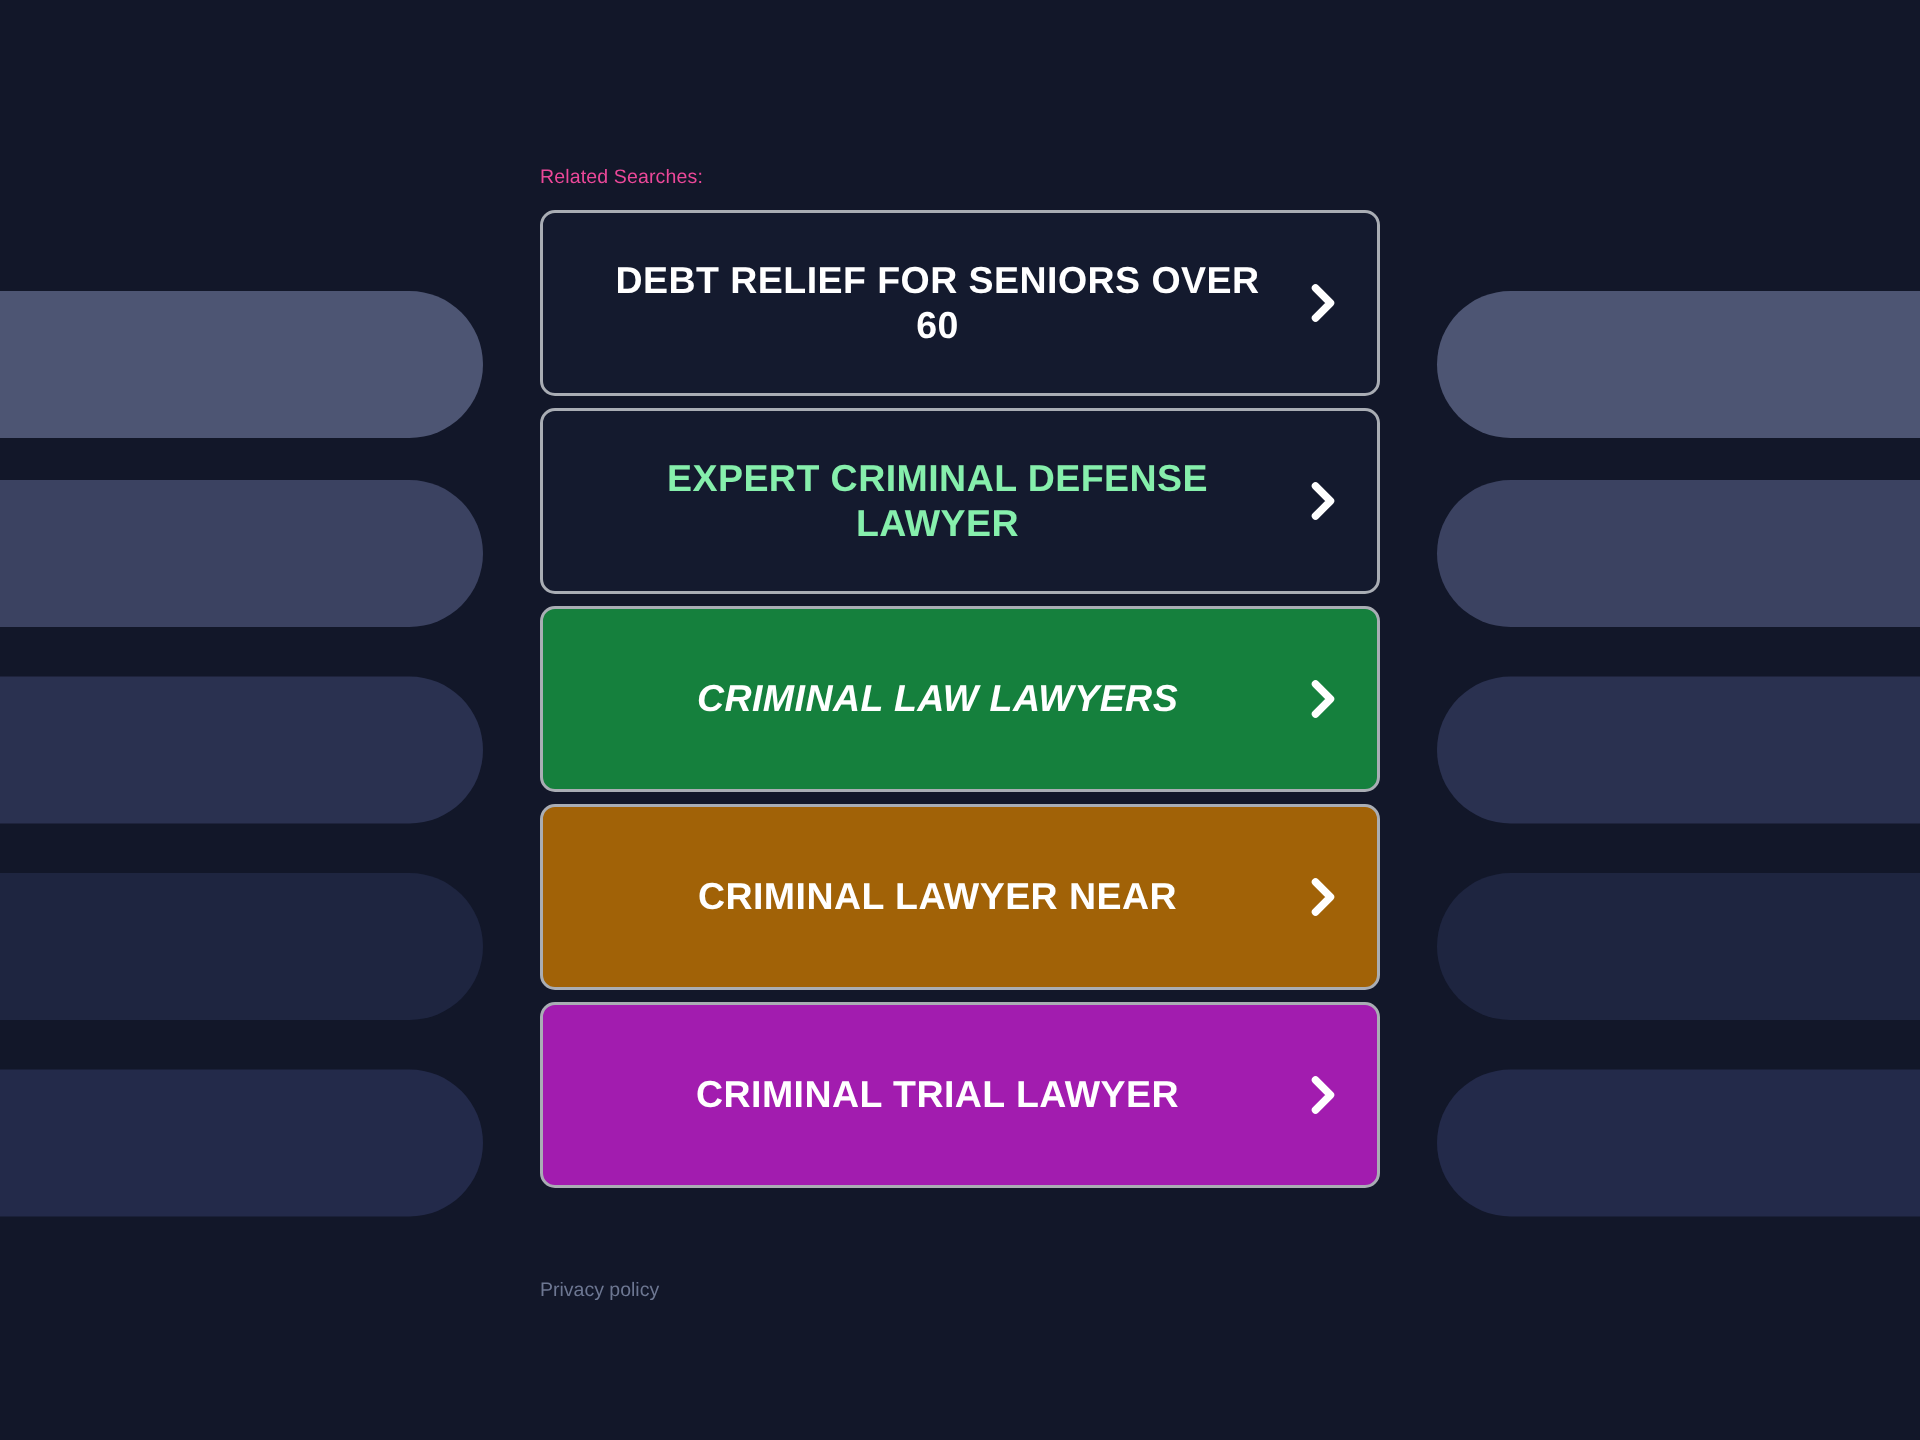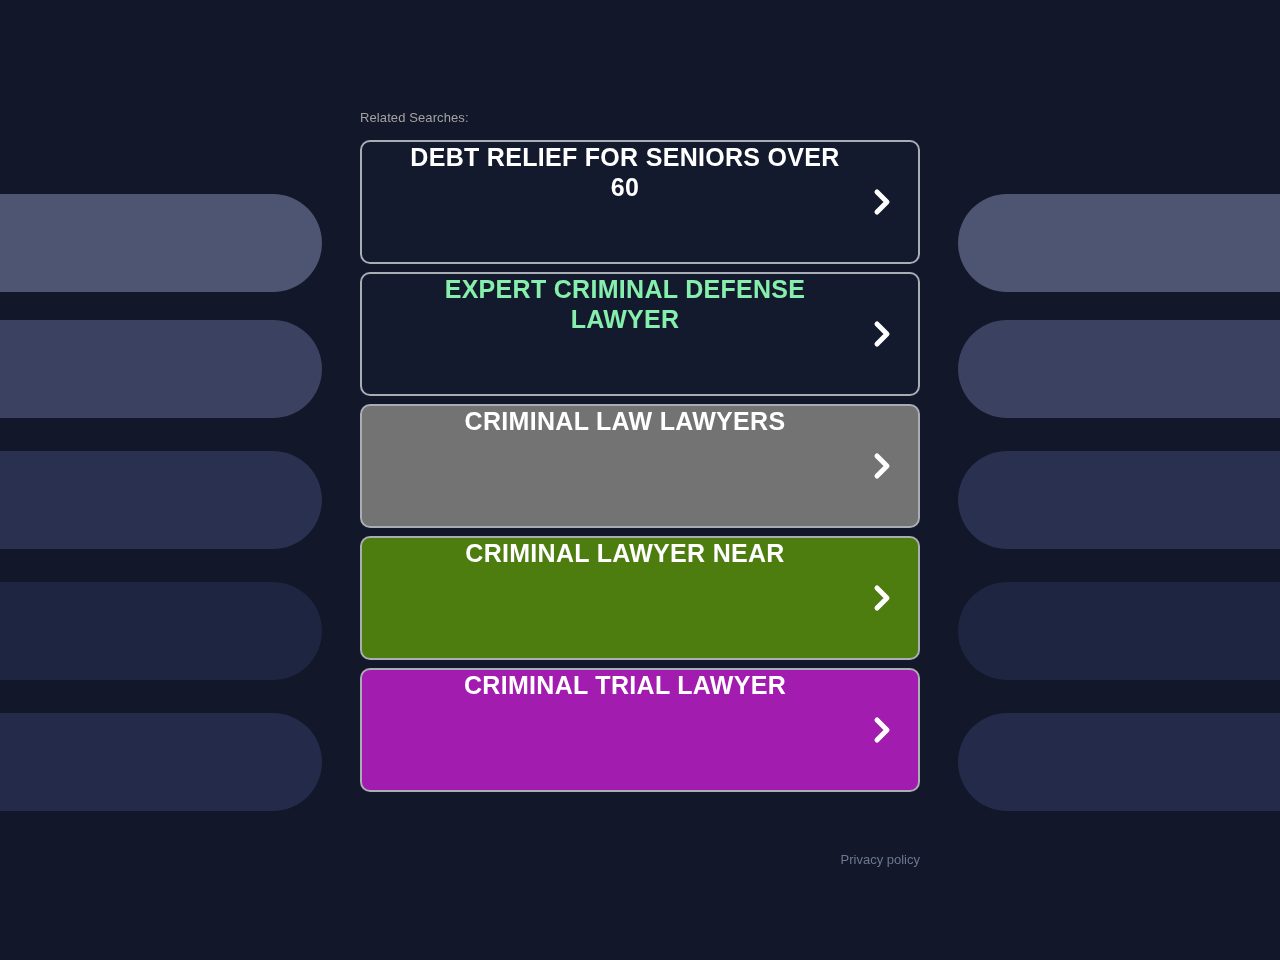--- a/index.html
+++ b/index.html
@@ -37,38 +37,38 @@
     left:360px;
     top:0;
     width:560px;
     height:960px;
   }
   #related-label {
     position:absolute;
     top:110px;
     left:0;
     font-size:13px;
-    color:#a3a3a3;
+    color:#ec4899;
     letter-spacing:.1px;
   }
 
   #search-list {
     position:absolute;
     top:140px;
     left:0;
     width:560px;
     display:flex;
     flex-direction:column;
     gap:8px;
   }
 
   .search-btn {
     position:relative;
     display:flex;
-    align-items:flex-start;
+    align-items:center;
     justify-content:center;
     width:560px;
     height:124px;
     background:#141a2e;
     border:2px solid #a9adb4;
     border-radius:10px;
     cursor:pointer;
     padding:0 70px 0 40px;
     text-decoration:none;
   }
@@ -89,21 +89,21 @@
     width:26px;
     height:34px;
     display:block;
   }
 
   #privacy-policy {
     position:absolute;
     top:852px;
     left:0;
     width:560px;
-    text-align:right;
+    text-align:left;
     font-size:13px;
     color:#6d7792;
     text-decoration:none;
     cursor:pointer;
   }
 </style>
 </head>
 <body>
 
 <div id="stage">
@@ -131,27 +131,27 @@
           <svg class="chev" viewBox="0 0 26 34">
             <path d="M7 7 L17 17 L7 27" fill="none" stroke="#ffffff" stroke-width="5" stroke-linecap="round" stroke-linejoin="round"></path>
           </svg>
         </a>
         <a class="search-btn" href="#" style="background: rgb(20, 26, 46); border-color: rgb(169, 173, 180);">
           <span class="label" style="color: #86efac;">EXPERT CRIMINAL DEFENSE LAWYER</span>
           <svg class="chev" viewBox="0 0 26 34">
             <path d="M7 7 L17 17 L7 27" fill="none" stroke="#ffffff" stroke-width="5" stroke-linecap="round" stroke-linejoin="round"></path>
           </svg>
         </a>
-        <a class="search-btn" href="#" style="background: #737373; border-color: rgb(169, 173, 180);">
+        <a class="search-btn" href="#" style="background: #15803d; border-color: rgb(169, 173, 180); font-style: italic;">
           <span class="label" style="color: rgb(255, 255, 255);">CRIMINAL LAW LAWYERS</span>
           <svg class="chev" viewBox="0 0 26 34">
             <path d="M7 7 L17 17 L7 27" fill="none" stroke="#ffffff" stroke-width="5" stroke-linecap="round" stroke-linejoin="round"></path>
           </svg>
         </a>
-        <a class="search-btn" href="#" style="background: #4d7c0f; border-color: rgb(169, 173, 180);">
+        <a class="search-btn" href="#" style="background: #a16207; border-color: rgb(169, 173, 180);">
           <span class="label" style="color: rgb(255, 255, 255);">CRIMINAL LAWYER NEAR</span>
           <svg class="chev" viewBox="0 0 26 34">
             <path d="M7 7 L17 17 L7 27" fill="none" stroke="#ffffff" stroke-width="5" stroke-linecap="round" stroke-linejoin="round"></path>
           </svg>
         </a>
         <a class="search-btn" href="#" style="background: #a21caf; border-color: rgb(169, 173, 180);">
           <span class="label" style="color: rgb(255, 255, 255);">CRIMINAL TRIAL LAWYER</span>
           <svg class="chev" viewBox="0 0 26 34">
             <path d="M7 7 L17 17 L7 27" fill="none" stroke="#ffffff" stroke-width="5" stroke-linecap="round" stroke-linejoin="round"></path>
           </svg>

